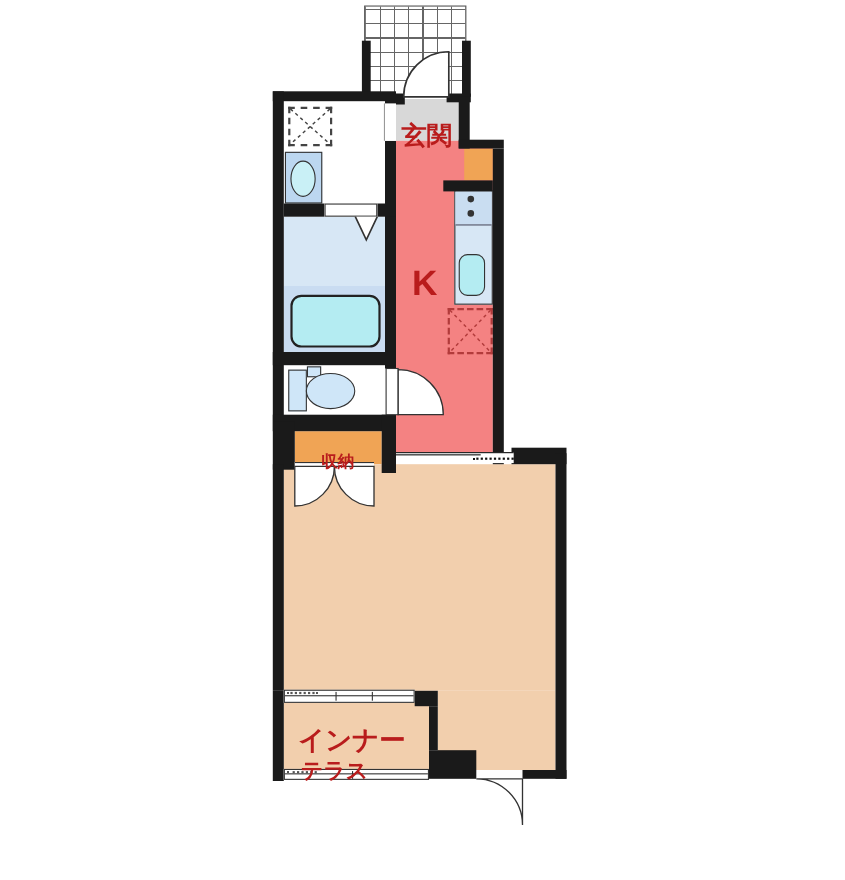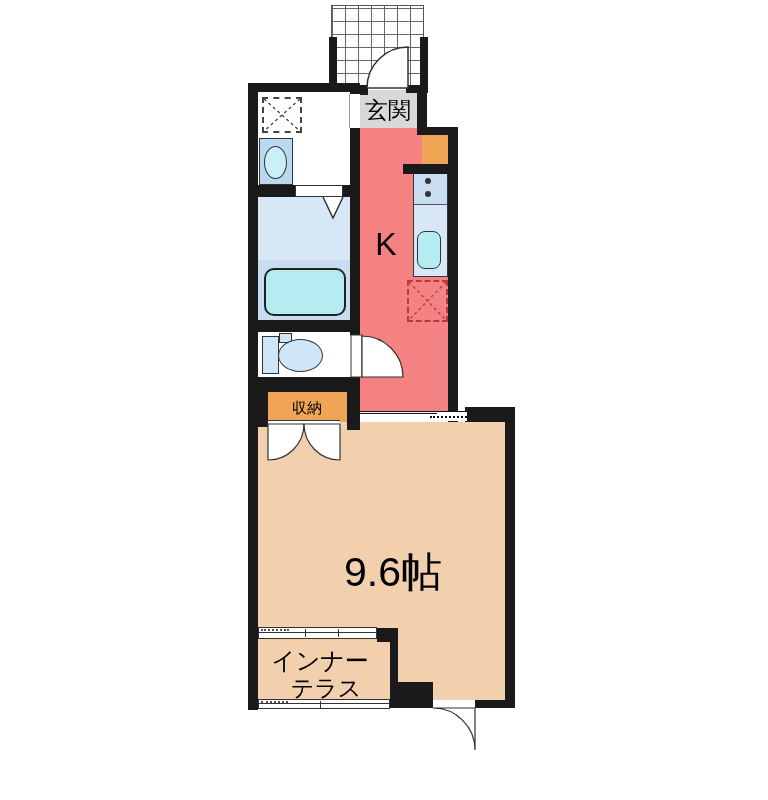--- a/index.html
+++ b/index.html
@@ -1,21 +1,21 @@
 <!DOCTYPE html>
 <html style="--wall: #1a1a1a; --kitchen_floor: #f48282; --room_floor: #f2cfad; --entrance_floor: #d8d8d8; --storage_orange: #f0a455; --bath_floor: #d7e7f5; --bath_lower: #c9dcf1; --tub_fill: #b4ecf2; --fixture_blue: #cfe6f8; --basin_box: #bcd7f0; --basin_oval: #c9f0f6; --counter_stove: #c9ddf1; --counter_sink: #d7e7f5; --fridge_dash: #b23b3b; --line: #333333;"><head>
 <meta charset="utf-8">
 <style>
   html,body{margin:0;padding:0;background:#fff;}
   #plan{position:relative;width:768px;height:800px;background:#fff;overflow:hidden;
         font-family:"Liberation Sans","DejaVu Sans",sans-serif;}
   .room,.wall,.fix,.opening,.band{position:absolute;box-sizing:border-box;}
   .wall{background:var(--wall);}
-  .lbl{position:absolute;transform:translate(-50%,-50%);font-weight:normal;color:#000000;
-       white-space:nowrap;line-height:1;}
+  .lbl{position:absolute;transform:translate(-50%,-50%);font-weight:bold;color:#b91c1c;
+       white-space:nowrap;line-height:1;margin-top:13px;}
   .grid{background-image:
      repeating-linear-gradient(0deg,#666 0 1px,transparent 1px 13px),
      repeating-linear-gradient(90deg,#666 0 1px,transparent 1px 13px);
      border:1px solid #555;background-color:#fff;}
   svg{position:absolute;left:0;top:0;pointer-events:none;}
 </style>
 </head>
 <body>
 
 <div id="plan">
@@ -105,16 +105,15 @@
     </g>
     <g stroke="#b23b3b" stroke-width="1.3" stroke-dasharray="3,3">
       <line x1="409" y1="282" x2="446" y2="320"></line>
       <line x1="446" y1="282" x2="409" y2="320"></line>
     </g>
   </svg>
 
   <div class="lbl" style="left:388px;top:110px;font-size:23px;">玄関</div>
   <div class="lbl" style="left:386px;top:244px;font-size:32px;">K</div>
   <div class="lbl" style="left:307px;top:407px;font-size:15px;">収納</div>
-  <div class="lbl" style="left:393px;top:572px;font-size:41px;">9.6帖</div>
   <div class="lbl" style="left:320px;top:661px;font-size:24px;text-align:center;">インナー</div>
-  <div class="lbl" style="left:326px;top:688px;font-size:23px;">テラス</div>
+  <div class="lbl" style="left:304px;top:688px;font-size:20px;">テラス</div>
 </div>
 
 </body></html>

